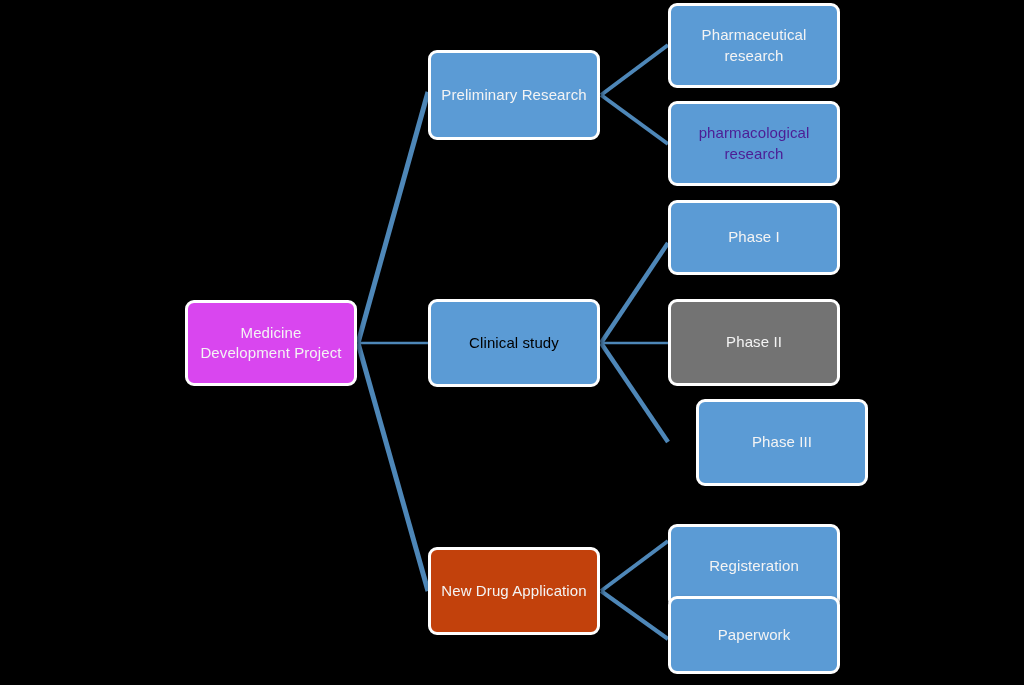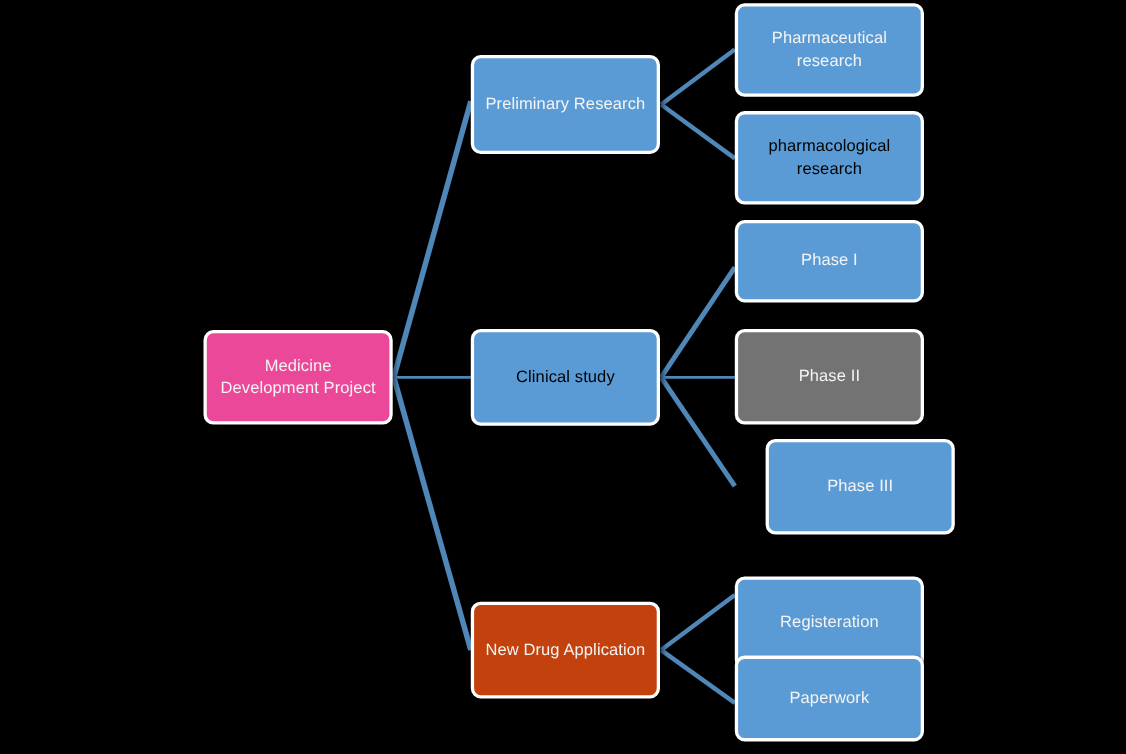--- a/index.html
+++ b/index.html
@@ -55,36 +55,36 @@
       <line x1="358" y1="343" x2="428" y2="591" stroke="#4E87B8" stroke-width="5" stroke-linecap="butt"></line>
       <line x1="601" y1="95" x2="668" y2="45" stroke="#4E87B8" stroke-width="4" stroke-linecap="butt"></line>
       <line x1="601" y1="95" x2="668" y2="144" stroke="#4E87B8" stroke-width="4" stroke-linecap="butt"></line>
       <line x1="601" y1="343" x2="668" y2="243" stroke="#4E87B8" stroke-width="4.5" stroke-linecap="butt"></line>
       <line x1="601" y1="343" x2="668" y2="343" stroke="#4E87B8" stroke-width="2.5" stroke-linecap="butt"></line>
       <line x1="601" y1="343" x2="668" y2="442" stroke="#4E87B8" stroke-width="4.5" stroke-linecap="butt"></line>
       <line x1="601" y1="591" x2="668" y2="541" stroke="#4E87B8" stroke-width="4" stroke-linecap="butt"></line>
       <line x1="601" y1="591" x2="668" y2="639" stroke="#4E87B8" stroke-width="4" stroke-linecap="butt"></line>
     </svg>
   <div id="node-layer">
-      <div class="node" style="left: 185px; top: 300px; width: 172px; height: 86px; background: #ec4899; border-color: rgb(255, 255, 255); color: rgb(244, 244, 244);">
+      <div class="node" style="left: 185px; top: 300px; width: 172px; height: 86px; background: #d946ef; border-color: rgb(255, 255, 255); color: rgb(244, 244, 244);">
         <span>Medicine Development Project</span>
       </div>
       <div class="node" style="left: 428px; top: 50px; width: 172px; height: 90px; background: rgb(91, 155, 213); border-color: rgb(255, 255, 255); color: rgb(244, 244, 244);">
         <span>Preliminary Research</span>
       </div>
       <div class="node" style="left: 428px; top: 299px; width: 172px; height: 88px; background: rgb(91, 155, 213); border-color: rgb(255, 255, 255); color: #000000;">
         <span>Clinical study</span>
       </div>
       <div class="node" style="left: 428px; top: 547px; width: 172px; height: 88px; background: #c2410c; border-color: rgb(255, 255, 255); color: rgb(244, 244, 244);">
         <span>New Drug Application</span>
       </div>
       <div class="node" style="left: 668px; top: 3px; width: 172px; height: 85px; background: rgb(91, 155, 213); border-color: rgb(255, 255, 255); color: rgb(244, 244, 244);">
         <span>Pharmaceutical research</span>
       </div>
-      <div class="node" style="left: 668px; top: 101px; width: 172px; height: 85px; background: rgb(91, 155, 213); border-color: rgb(255, 255, 255); color: #000000;">
+      <div class="node" style="left: 668px; top: 101px; width: 172px; height: 85px; background: rgb(91, 155, 213); border-color: rgb(255, 255, 255); color: #4c1d95;">
         <span>pharmacological research</span>
       </div>
       <div class="node" style="left: 668px; top: 200px; width: 172px; height: 75px; background: rgb(91, 155, 213); border-color: rgb(255, 255, 255); color: rgb(244, 244, 244);">
         <span>Phase I</span>
       </div>
       <div class="node" style="left: 668px; top: 299px; width: 172px; height: 87px; background: #737373; border-color: rgb(255, 255, 255); color: rgb(244, 244, 244);">
         <span>Phase II</span>
       </div>
       <div class="node" style="left: 696px; top: 399px; width: 172px; height: 87px; background: rgb(91, 155, 213); border-color: rgb(255, 255, 255); color: rgb(244, 244, 244);">
         <span>Phase III</span>

